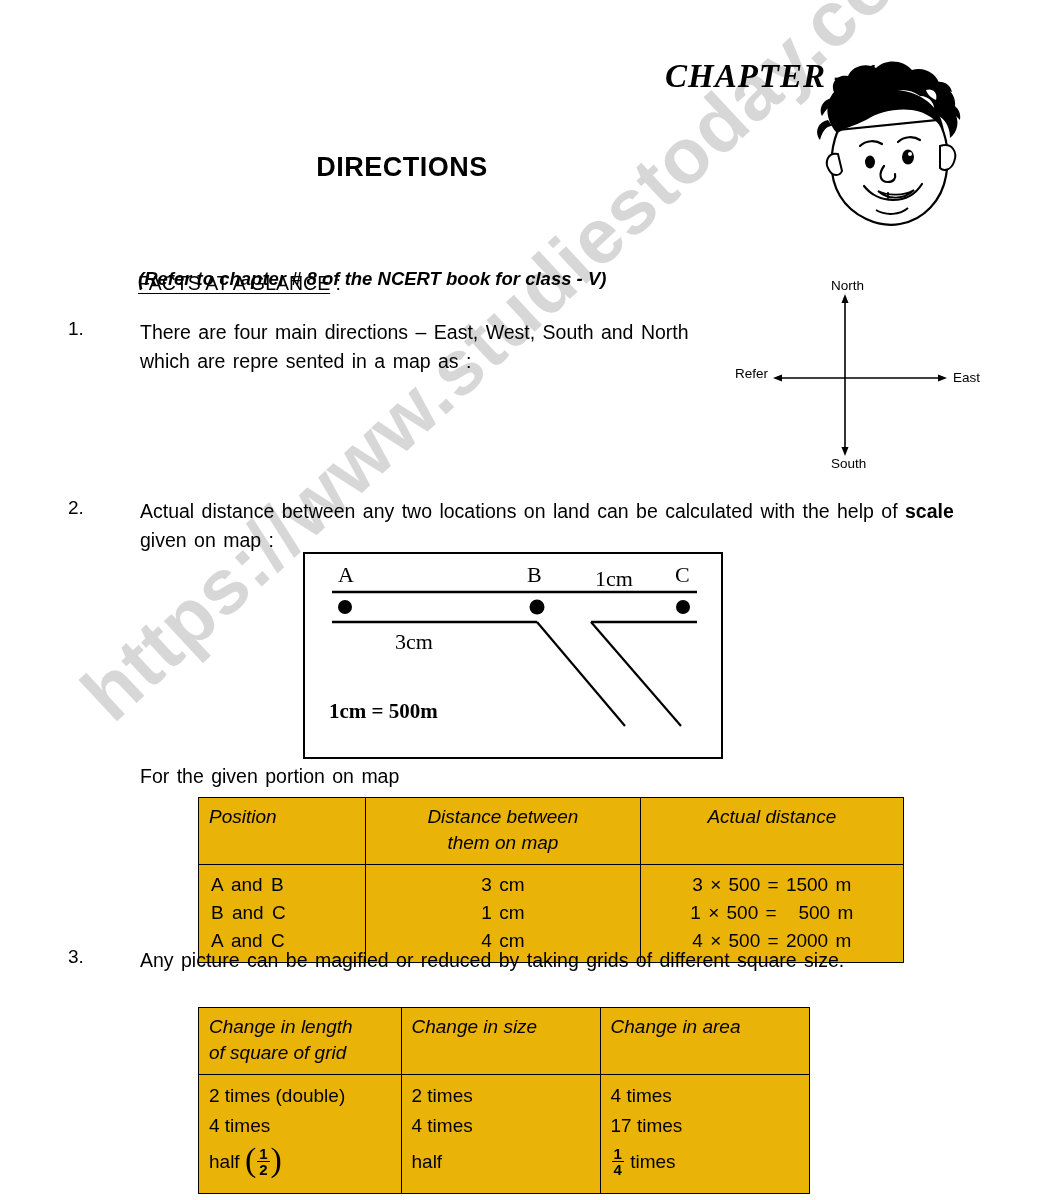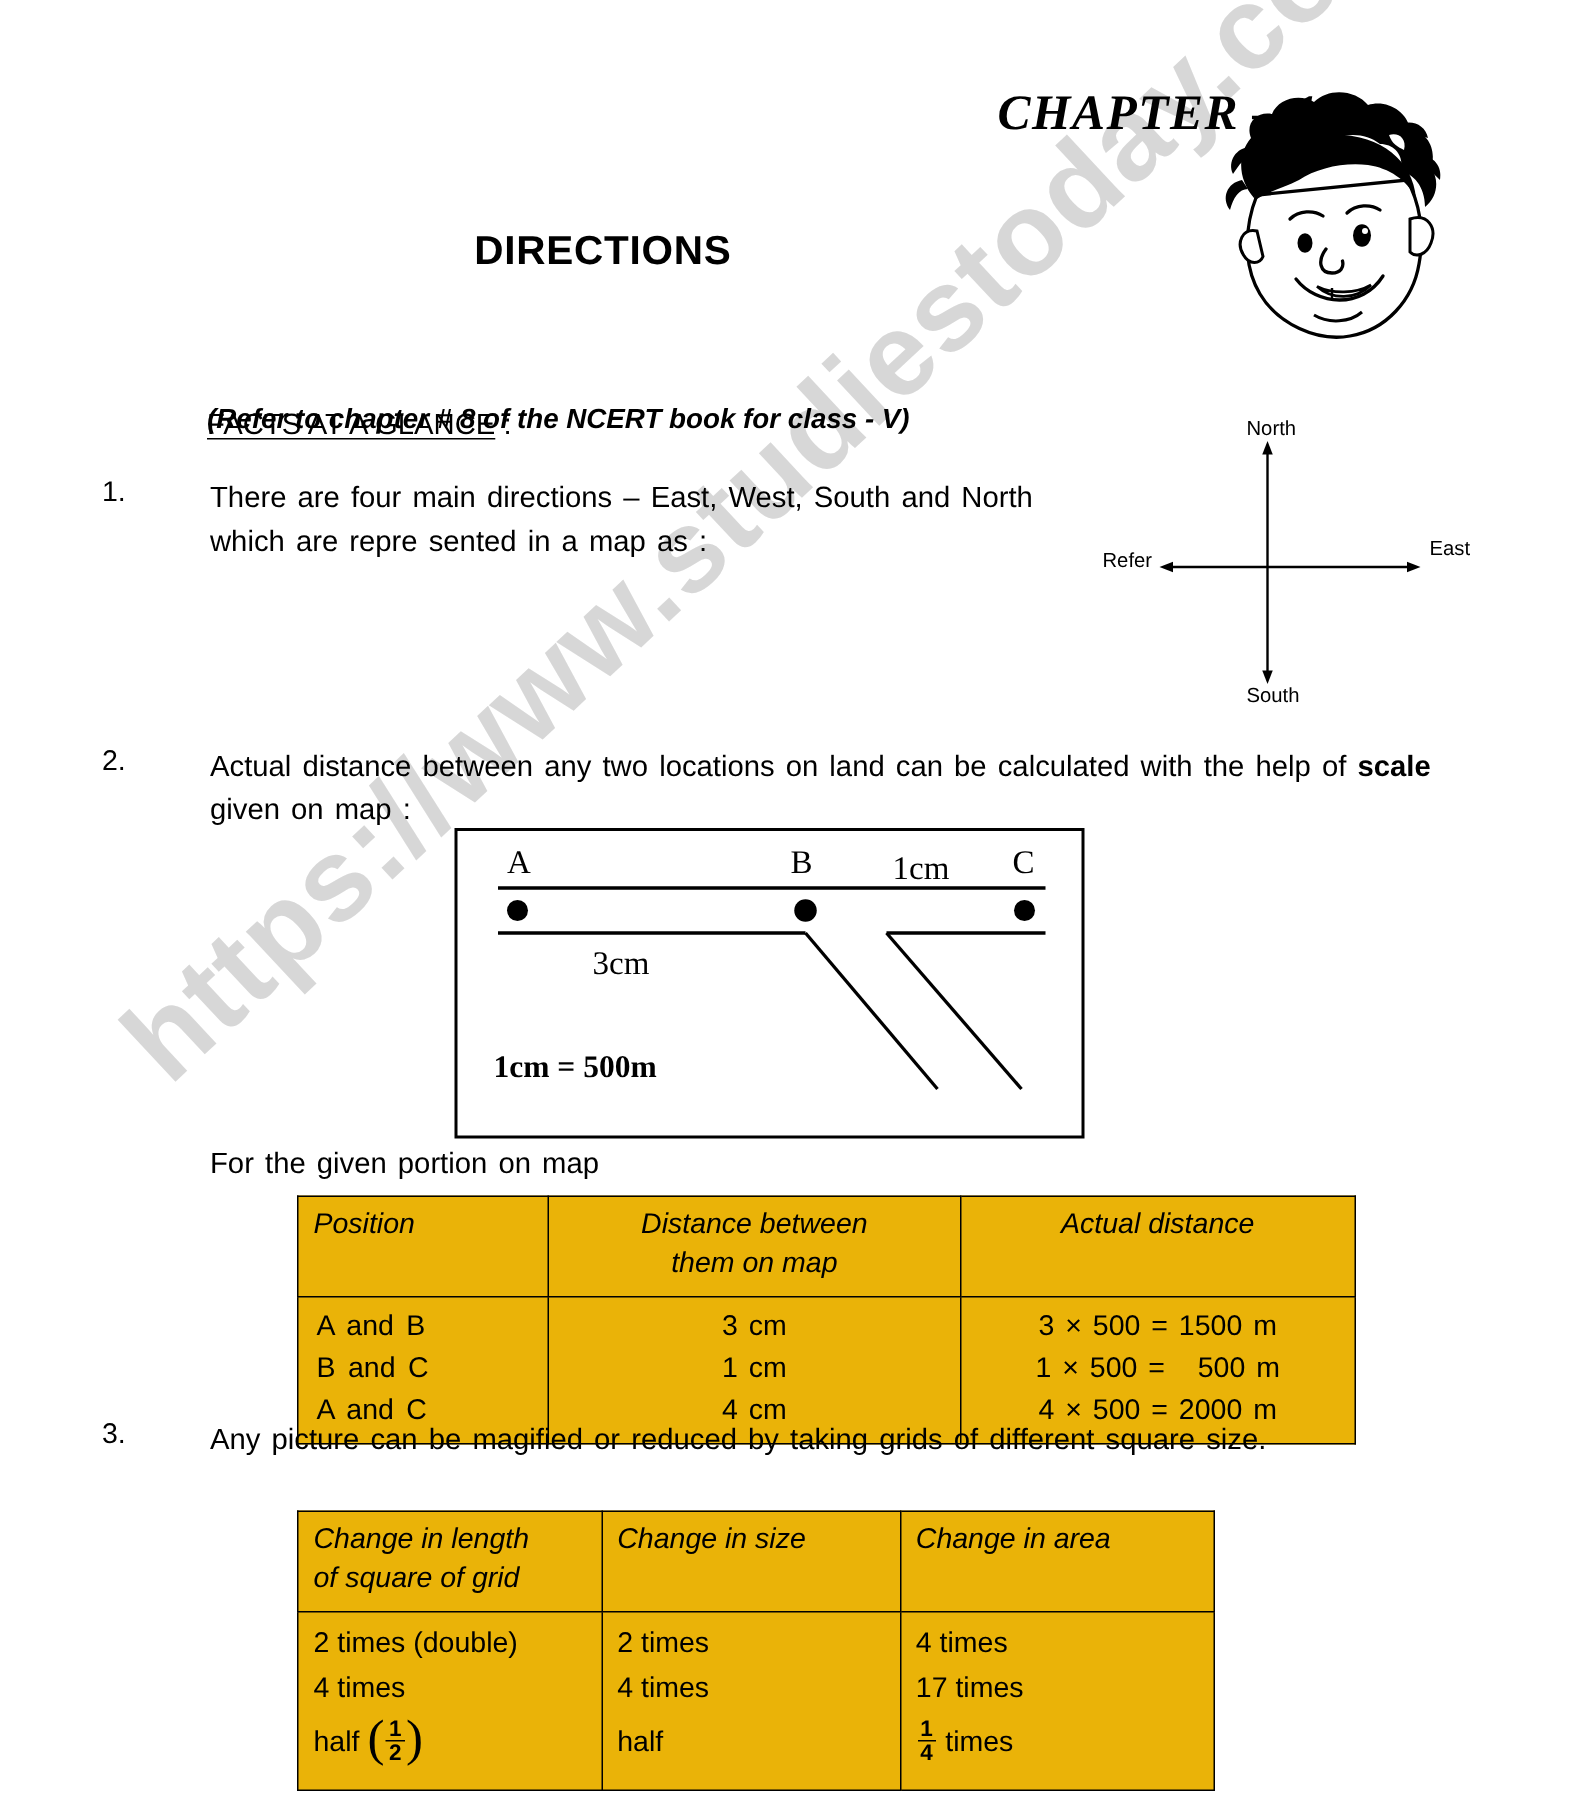--- a/index.html
+++ b/index.html
@@ -127,21 +127,21 @@
     width: 260px; height: 200px;
   }
   #compass-diagram .lbl {
     position: absolute;
     font-size: 13.5px;
     font-family: "Liberation Sans", sans-serif;
   }
   #compass-north-label { left: 96px; top: 0px; }
   #compass-south-label { left: 96px; top: 178px; }
   #compass-west-label  { left: 0px;  top: 88px; }
-  #compass-east-label  { left: 218px; top: 80px; }
+  #compass-east-label  { left: 218px; top: 92px; }
 
   
   #map-diagram {
     left: 303px; top: 552px;
     width: 420px; height: 207px;
     border: 2px solid #000;
     box-sizing: border-box;
     background: #fff;
   }
   #map-diagram .map-lbl {

